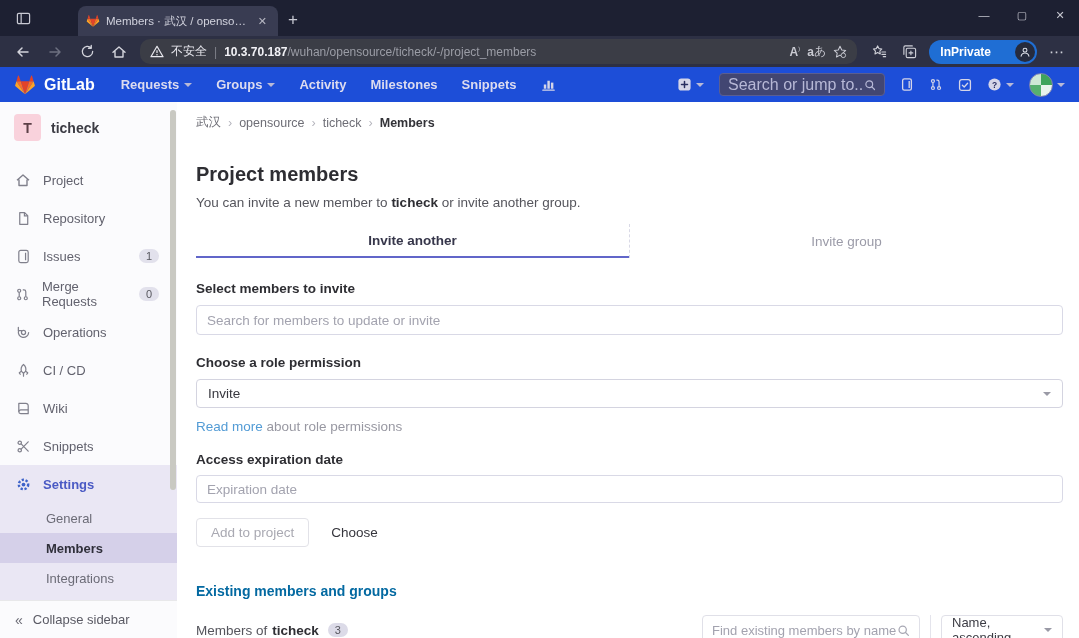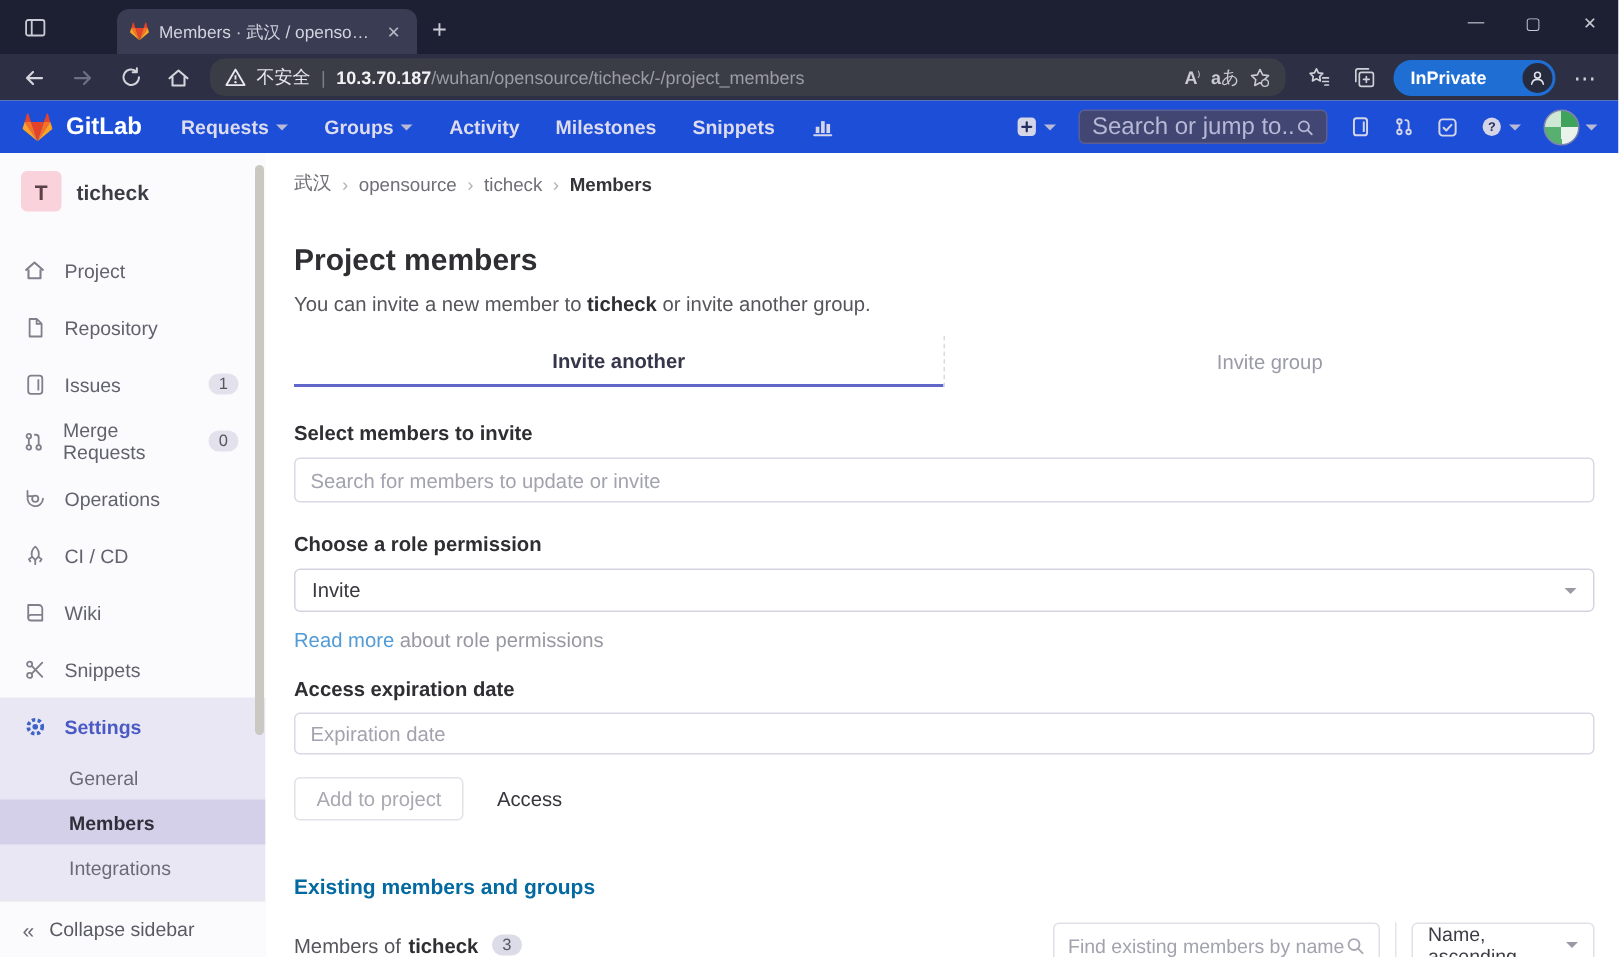--- a/index.html
+++ b/index.html
@@ -458,21 +458,21 @@
       <span>Invite</span>
       <span class="caret"></span>
     </div>
     <div class="readmore"><a href="#">Read more</a><span> about role permissions</span></div>
 
     <div class="flabel" style="margin-top:18px;">Access expiration date</div>
     <input class="txt-input" style="margin-top: 8px; height: 28px;" placeholder="Expiration date">
 
     <div class="btn-row">
       <button class="btn-disabled">Add to project</button>
-      <button class="btn-plain">Access</button>
+      <button class="btn-plain">Choose</button>
     </div>
 
     <div class="existing-h">Existing members and groups</div>
 
     <div class="panel-head">
       <span class="members-of">
         <span>Members of </span>
           <b>ticheck</b>
         <span class="count-badge">3</span>
       </span>

